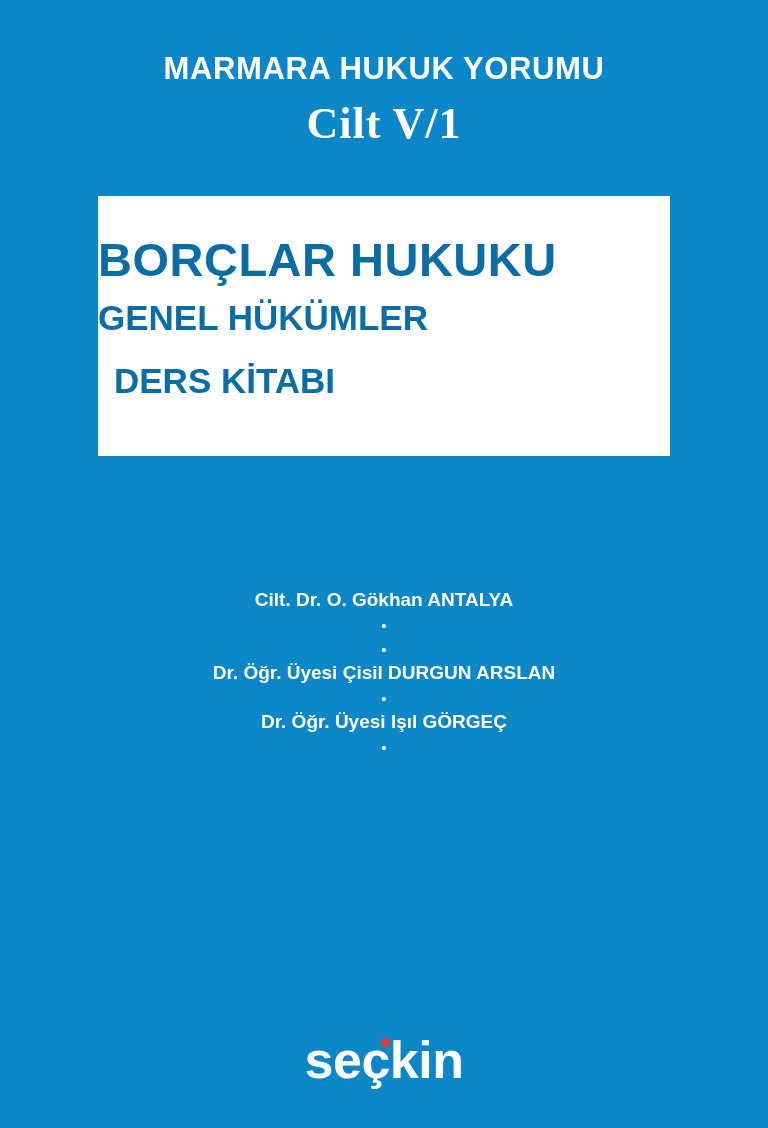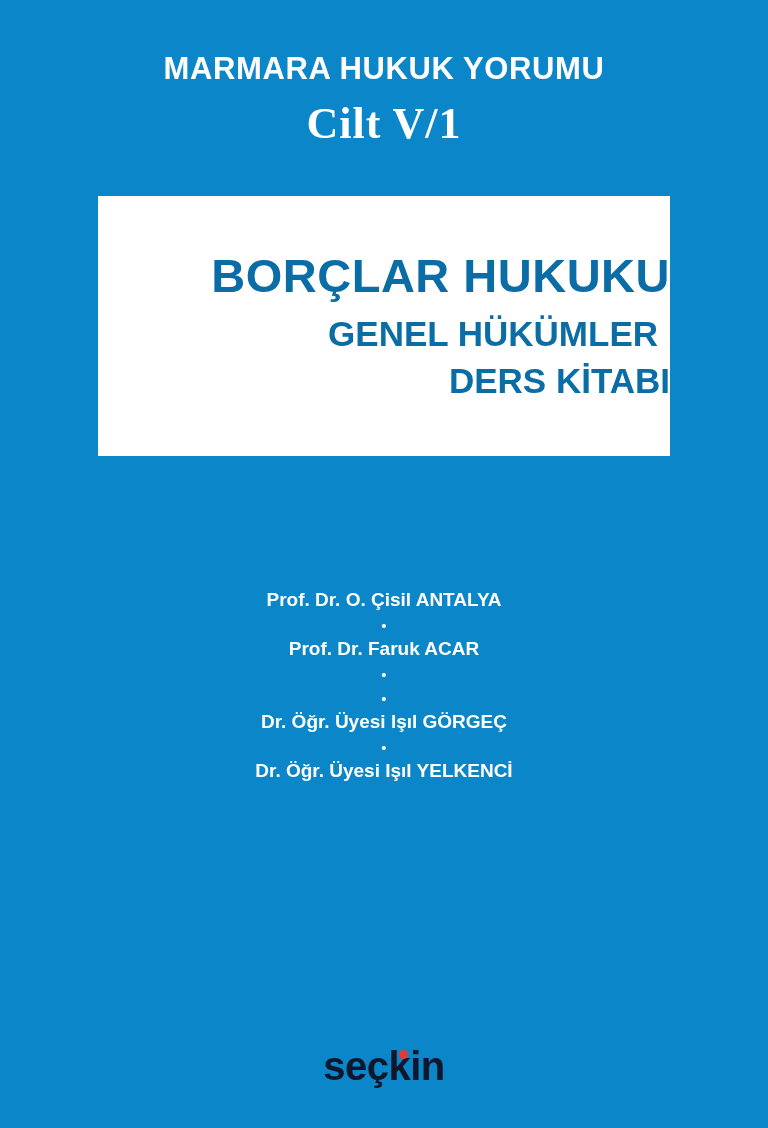--- a/index.html
+++ b/index.html
@@ -49,21 +49,21 @@
   
   .title-panel {
     position: absolute;
     top: 196px;
     left: 98px;
     width: 572px;
     height: 260px;
     background: #ffffff;
     display: flex;
     flex-direction: column;
-    align-items: flex-end;
+    align-items: flex-start;
     justify-content: center;
     box-sizing: border-box;
   }
   .book-title {
     color: #0b6da6;
     font-size: 47px;
     font-weight: bold;
     letter-spacing: 0.5px;
     line-height: 1.05;
     margin: 0 0 14px 0;
@@ -75,21 +75,21 @@
     font-weight: bold;
     line-height: 1.15;
     margin: 0 12px 6px 0;
     text-align: center;
   }
   .book-subtitle-2 {
     color: #0b6da6;
     font-size: 35px;
     font-weight: bold;
     line-height: 1.15;
-    margin: 0;
+    margin: 16px;
     text-align: center;
   }
 
   
   .authors {
     position: absolute;
     top: 588px;
     left: 0;
     width: 100%;
     text-align: center;
@@ -114,22 +114,22 @@
   .publisher {
     position: absolute;
     bottom: 42px;
     left: 0;
     width: 100%;
     text-align: center;
   }
   .publisher-mark {
     position: relative;
     display: inline-block;
-    color: #0f172a;
-    font-size: 40px;
+    color: #ffffff;
+    font-size: 52px;
     font-weight: bold;
     letter-spacing: -0.5px;
     line-height: 1;
   }
   .publisher-dot {
     position: absolute;
     top: 4px;
     left: 76px;
     width: 9px;
     height: 9px;
@@ -147,28 +147,27 @@
     <div class="series-volume">Cilt V/1</div>
   </div>
 
   <div class="title-panel">
     <div class="book-title">BORÇLAR HUKUKU</div>
     <div class="book-subtitle-1">GENEL HÜKÜMLER</div>
     <div class="book-subtitle-2">DERS KİTABI</div>
   </div>
 
   <div class="authors">
-    <div class="author">Prof. Dr. O. Çisil ANTALYA</div>
+    <div class="author">Cilt. Dr. O. Gökhan ANTALYA</div>
     <div class="author-sep">•</div>
-    <div class="author">Prof. Dr. Faruk ACAR</div>
     <div class="author-sep">•</div>
+    <div class="author">Dr. Öğr. Üyesi Çisil DURGUN ARSLAN</div>
     <div class="author-sep">•</div>
     <div class="author">Dr. Öğr. Üyesi Işıl GÖRGEÇ</div>
     <div class="author-sep">•</div>
-    <div class="author">Dr. Öğr. Üyesi Işıl YELKENCİ</div>
   </div>
 
   <div class="publisher">
     <span class="publisher-mark">
       <span>seçkin</span>
       <span class="publisher-dot"></span>
     </span>
   </div>
 
 </div>

